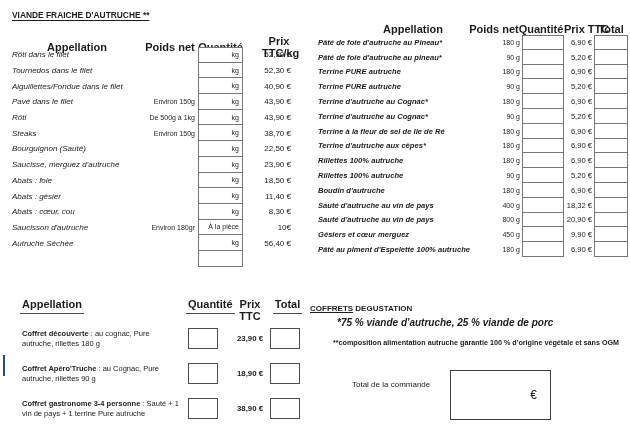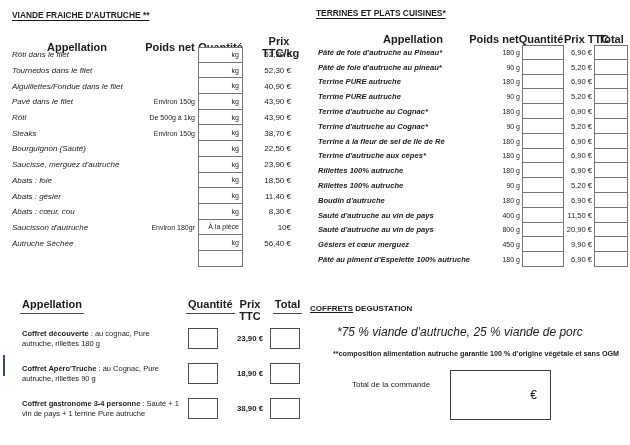--- a/index.html
+++ b/index.html
@@ -56,21 +56,21 @@
   .cf-row{display:grid;grid-template-columns:174px 46px 36px 39px;align-items:center;min-height:33px;margin-bottom:2px;}
   .cf-row .c-name{font-size:7.5px;line-height:10px;padding-left:10px;padding-right:6px;align-self:center;}
   .cf-row .c-name b{font-weight:bold;}
   .cf-row .c-prix{font-size:7.8px;font-weight:bold;text-align:center;white-space:nowrap;}
   .cbox{width:30px;height:21px;box-sizing:border-box;border:1px solid #4d4d4d;margin-left:2px;background:#fff;}
 
   
   .dg{position:absolute;left:310px;top:304px;width:320px;height:140px;}
   .dg-title{font-weight:bold;font-size:8px;white-space:nowrap;}
   .dg-title .u{text-decoration:underline;text-underline-offset:1px;}
-  .dg-note1{font-weight:normal;font-style:italic;font-size:12px;margin:12px 0 0 27px;white-space:nowrap;}
+  .dg-note1{font-weight:bold;font-style:italic;font-size:10px;margin:4px 0 0 27px;white-space:nowrap;}
   .dg-note2{font-weight:bold;font-size:7.2px;margin:10px 0 0 23px;white-space:nowrap;}
   .dg-total-label{position:absolute;left:42px;top:76px;font-size:8px;white-space:nowrap;}
   .dg-total-box{position:absolute;left:140px;top:66px;width:101px;height:50px;box-sizing:border-box;
       border:1px solid #3d3d3d;display:flex;align-items:center;justify-content:flex-end;padding-right:13px;background:#fff;}
   .dg-total-box .euro{font-size:12px;}
 
   
   .changebar{position:absolute;left:3px;top:355px;width:2px;height:21px;background:#2e4a7d;}
 </style>
 </head>
@@ -208,21 +208,20 @@
       </div>
     <div class="lt-row">
       <div class="c-name"></div>
       <div class="c-poids"></div>
       <div class="qbox"></div>
       <div class="c-prix"></div>
     </div>
   </section>
 
   <section class="rt">
-    <div class="title">TERRINES ET PLATS CUISINES*</div>
     <div class="rt-header">
       <div class="hdr h-name">Appellation</div>
       <div class="hdr h-poids">Poids net</div>
       <div class="hdr h-qty">Quantité</div>
       <div class="hdr h-prix">Prix TTC</div>
       <div class="hdr h-total">Total</div>
     </div>
     <div data-repeat="terrines.rows">
 
         <div class="rt-row">
@@ -310,21 +309,21 @@
           <div class="c-poids">180 g</div>
           <div class="qbox"></div>
           <div class="c-prix">6,90 €</div>
           <div class="tbox"></div>
         </div>
 
         <div class="rt-row">
           <div class="c-name">Sauté d'autruche au vin de pays</div>
           <div class="c-poids">400 g</div>
           <div class="qbox"></div>
-          <div class="c-prix">11,50 €</div>
+          <div class="c-prix">18,32 €</div>
           <div class="tbox"></div>
         </div>
 
         <div class="rt-row">
           <div class="c-name">Sauté d'autruche au vin de pays</div>
           <div class="c-poids">800 g</div>
           <div class="qbox"></div>
           <div class="c-prix">20,90 €</div>
           <div class="tbox"></div>
         </div>

